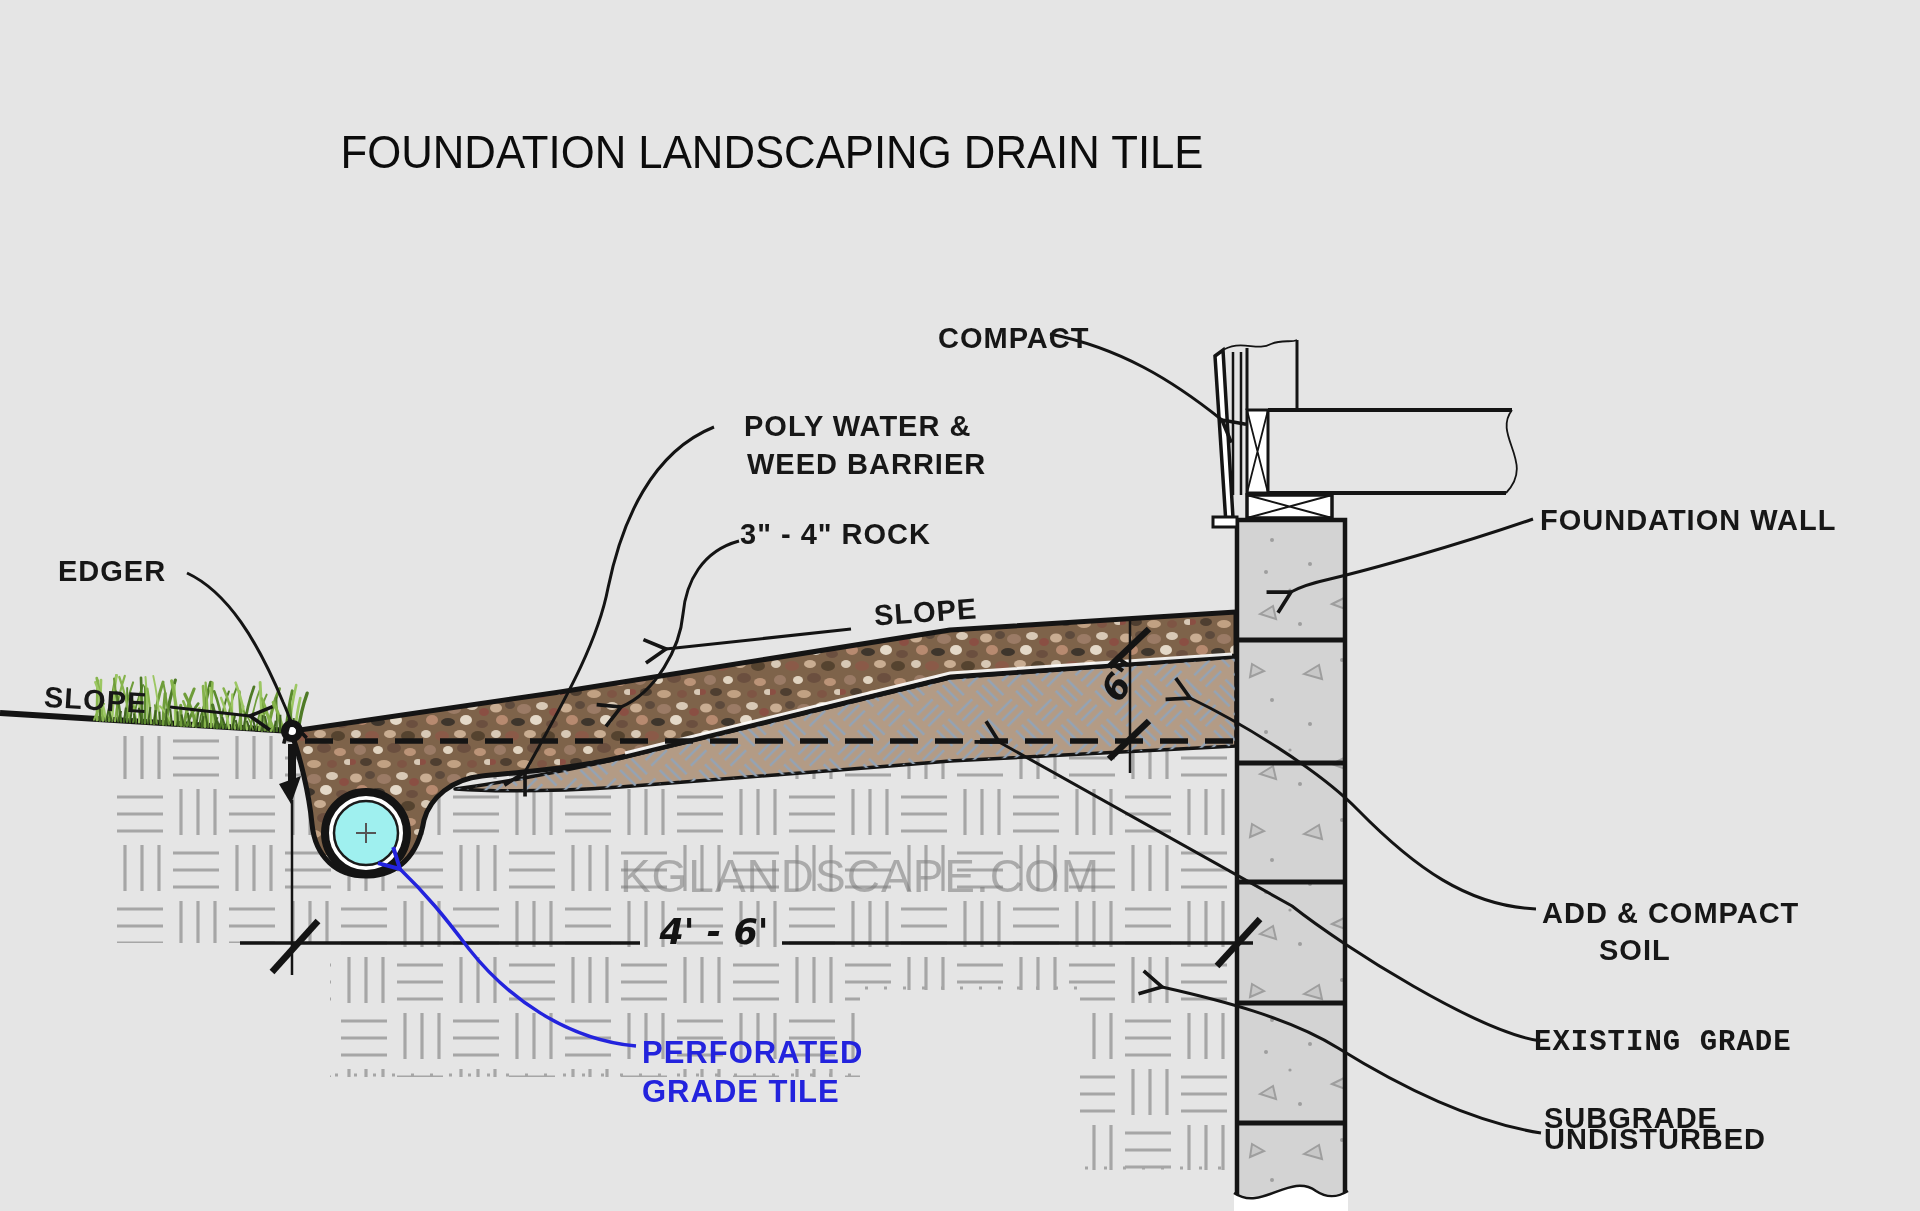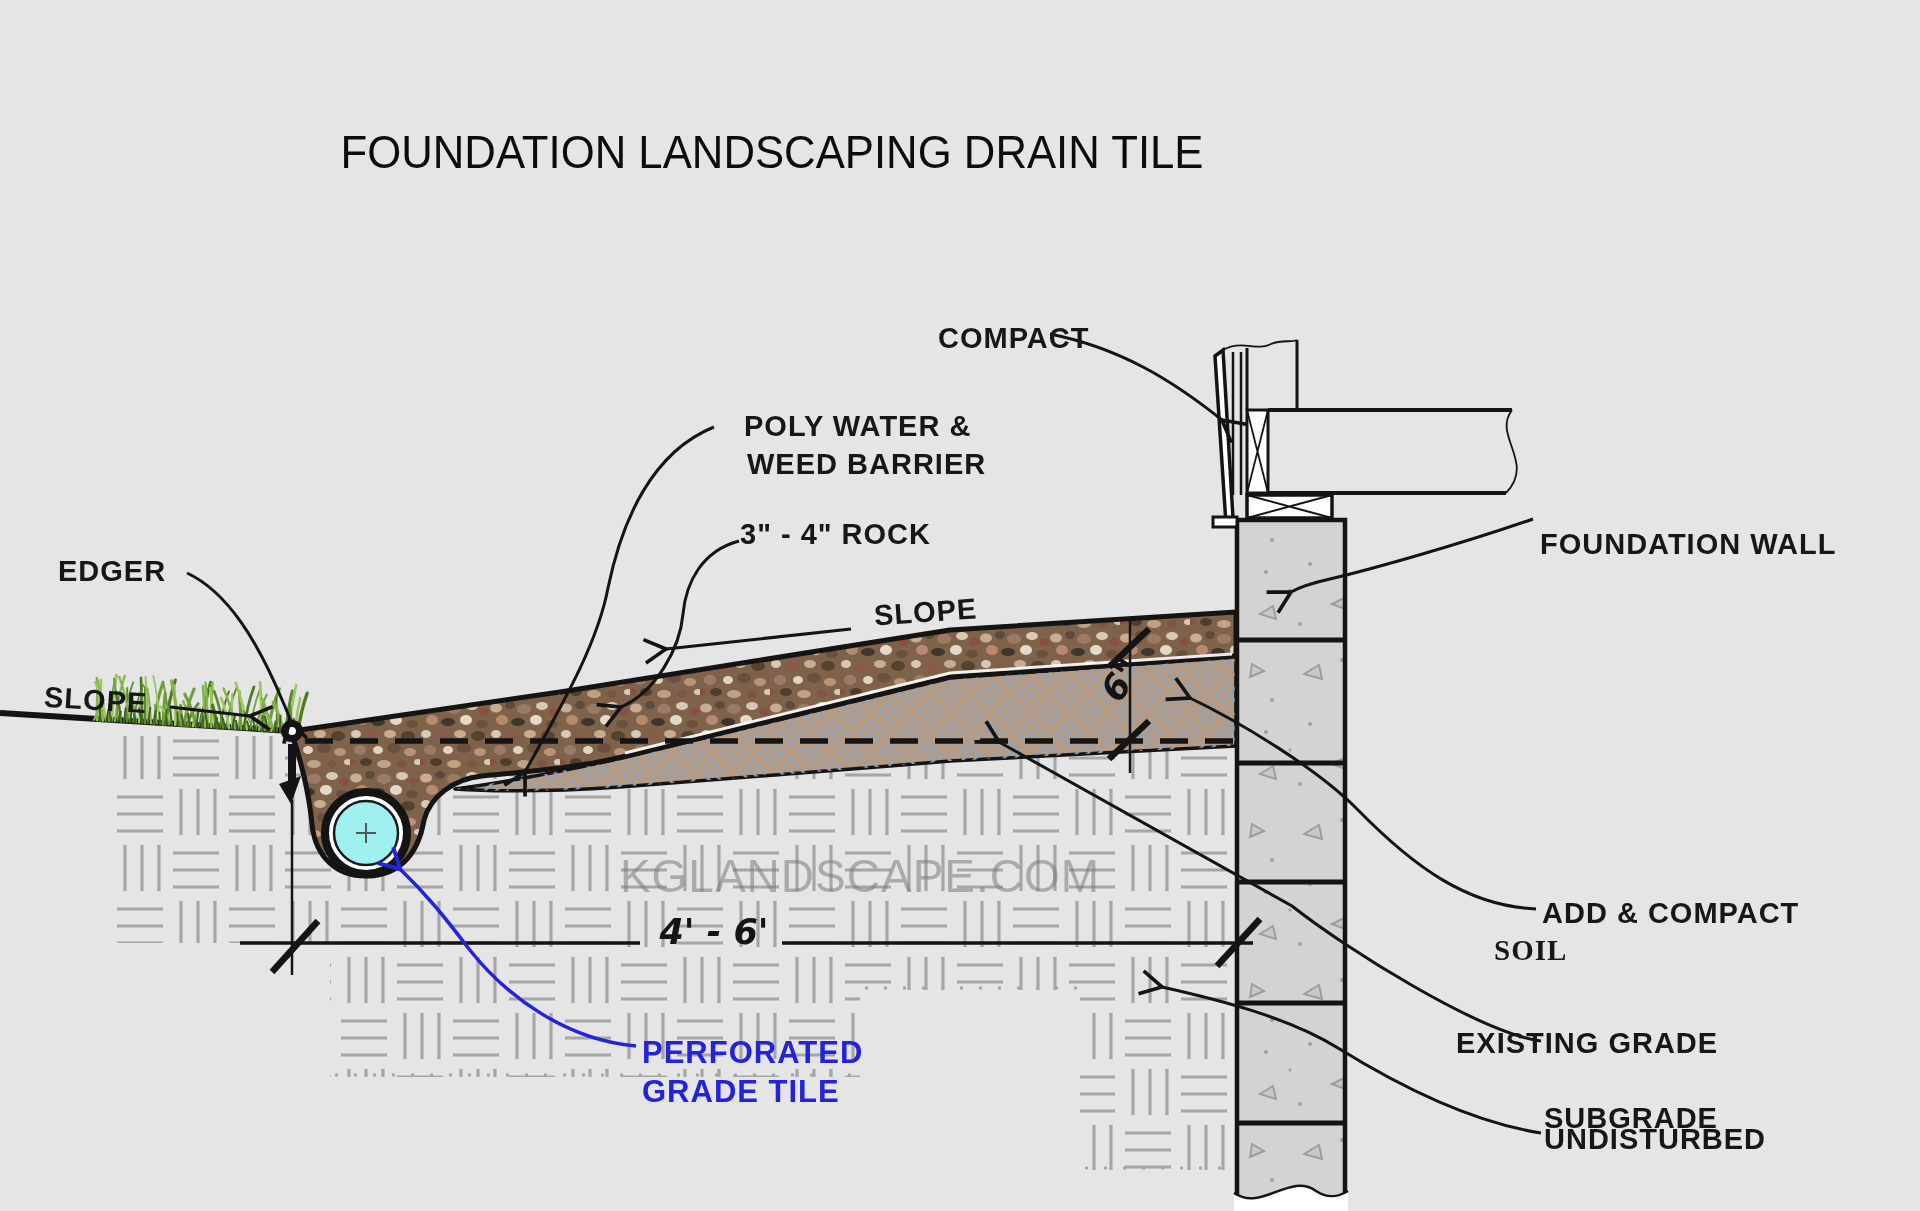--- a/index.html
+++ b/index.html
@@ -316,24 +316,24 @@
 
 <div class="title">FOUNDATION LANDSCAPING DRAIN TILE</div>
 
 <div class="lbl" style="left:938px;top:320px;">COMPACT</div>
 <div class="lbl" style="left:744px;top:408px;">POLY WATER &amp;</div>
 <div class="lbl" style="left:747px;top:446px;">WEED BARRIER</div>
 <div class="lbl" style="left:740px;top:516px;">3" - 4" ROCK</div>
 <div class="lbl rot-m4" style="left:874px;top:594px;">SLOPE</div>
 <div class="lbl" style="left:58px;top:553px;">EDGER</div>
 <div class="lbl rot-p3" style="left:44px;top:682px;">SLOPE</div>
-<div class="lbl" style="left:1540px;top:526px;">FOUNDATION WALL</div>
+<div class="lbl" style="left:1540px;top:502px;">FOUNDATION WALL</div>
 <div class="lbl" style="left:1542px;top:895px;">ADD &amp; COMPACT</div>
-<div class="lbl" style="left:1494px;top:932px;font-family:Liberation Serif, serif;">SOIL</div>
-<div class="lbl" style="left:1456px;top:1025px;">EXISTING GRADE</div>
+<div class="lbl" style="left:1599px;top:932px;">SOIL</div>
+<div class="lbl" style="left:1534px;top:1025px;font-family:Liberation Mono, monospace;">EXISTING GRADE</div>
 <div class="lbl" style="left:1544px;top:1121px;">UNDISTURBED</div>
 <div class="lbl" style="left:1544px;top:1100px;">SUBGRADE</div>
 <div class="lbl blue" style="left:642px;top:1034px;">PERFORATED</div>
 <div class="lbl blue" style="left:642px;top:1073px;">GRADE TILE</div>
 
 <div class="dim" style="left:644px;top:912px;width:140px;text-align:center;">4' - 6'</div>
 <div class="dim rot-6in" style="left:1100px;top:660px;">6"</div>
 
 <div class="watermark">KGLANDSCAPE.COM</div>
 

